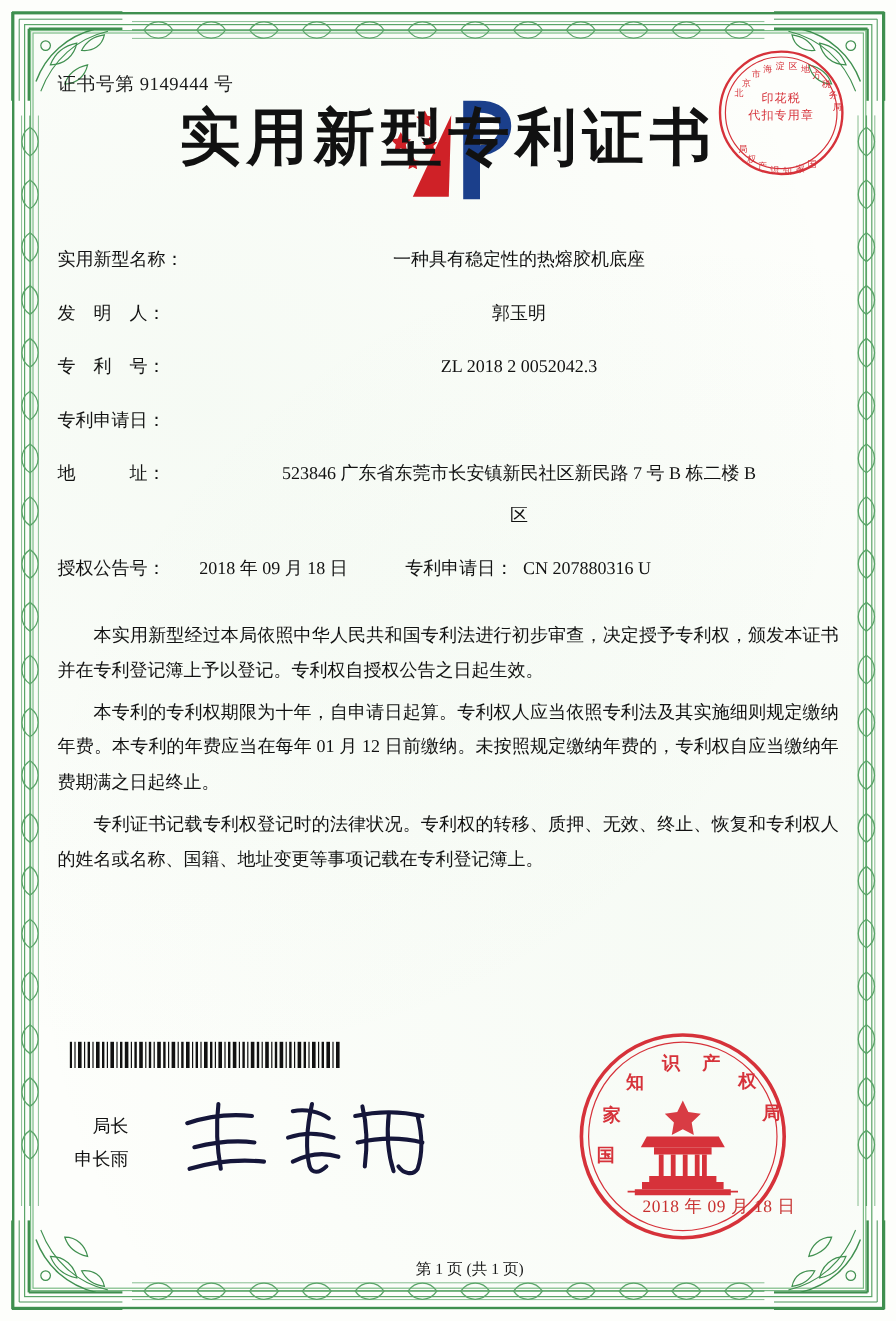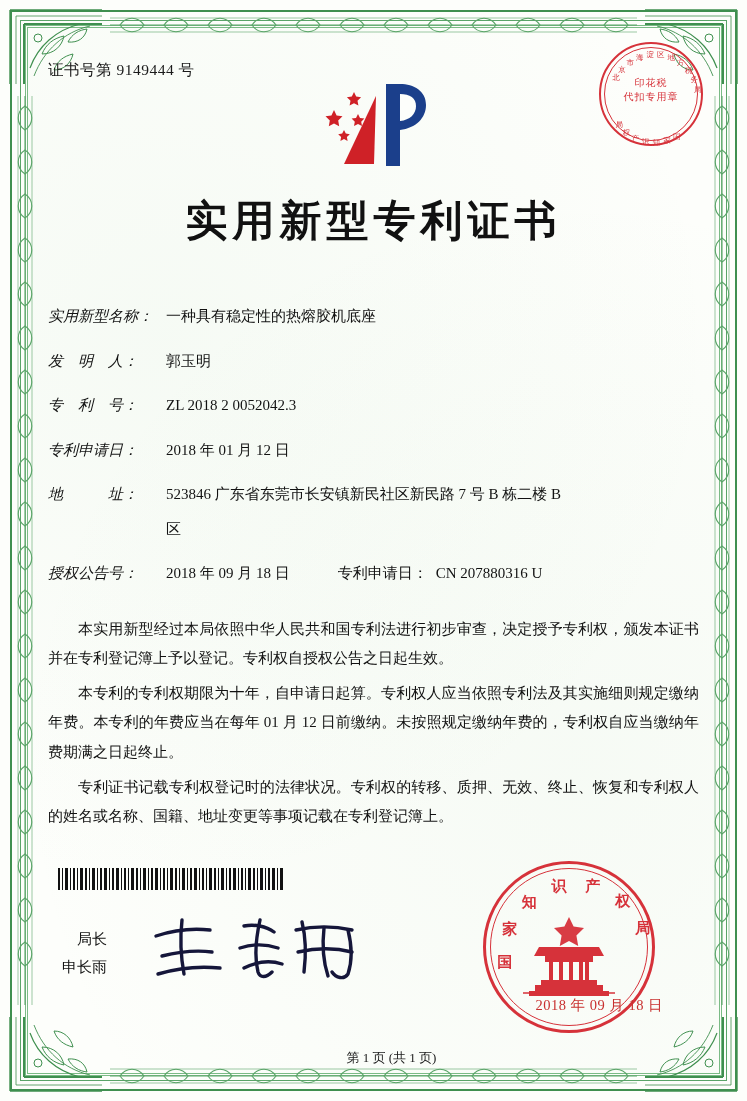--- a/index.html
+++ b/index.html
@@ -126,23 +126,22 @@
     left: 0; right: 0;
     top: 34px;
     text-align: center;
     color: #d6323a;
     font-size: 10px;
     line-height: 14px;
     letter-spacing: 1px;
   }
 
   .title {
-    margin-top: 112px;
     text-align: center;
-    font-size: 42px;
+    font-size: 51px;
     font-weight: bold;
     letter-spacing: 5px;
     color: #111;
     font-family: "DejaVu Serif", "Liberation Serif", serif;
   }
 
   .fields {
     margin-top: 56px;
     font-size: 15px;
     color: #121212;
@@ -150,24 +149,24 @@
   .field {
     display: flex;
     margin-bottom: 22px;
     line-height: 1.5;
   }
   .field .lbl {
     width: 118px;
     flex: 0 0 118px;
     letter-spacing: 0px;
     white-space: nowrap;
-    font-style: italic;
   }
   .field .val {
     flex: 1 1 auto;
+    text-align: center;
   }
   .field .val .second-line {
     display: block;
     margin-top: 12px;
   }
   .field.two-col {
     justify-content: flex-start;
   }
   .field .lbl2 {
     flex: 0 0 auto;
@@ -533,21 +532,20 @@
         <div class="val">郭玉明</div>
       </div>
 
       <div class="field">
         <div class="lbl">专　利　号：</div>
         <div class="val">ZL 2018 2 0052042.3</div>
       </div>
 
       <div class="field">
         <div class="lbl">专利申请日：</div>
-        <div class="val">2018 年 01 月 12 日</div>
       </div>
 
 
       <div class="field">
         <div class="lbl">地　　　址：</div>
         <div class="val">
           <span>523846 广东省东莞市长安镇新民社区新民路 7 号 B 栋二楼 B</span>
           <span class="second-line">区</span>
         </div>
       </div>

